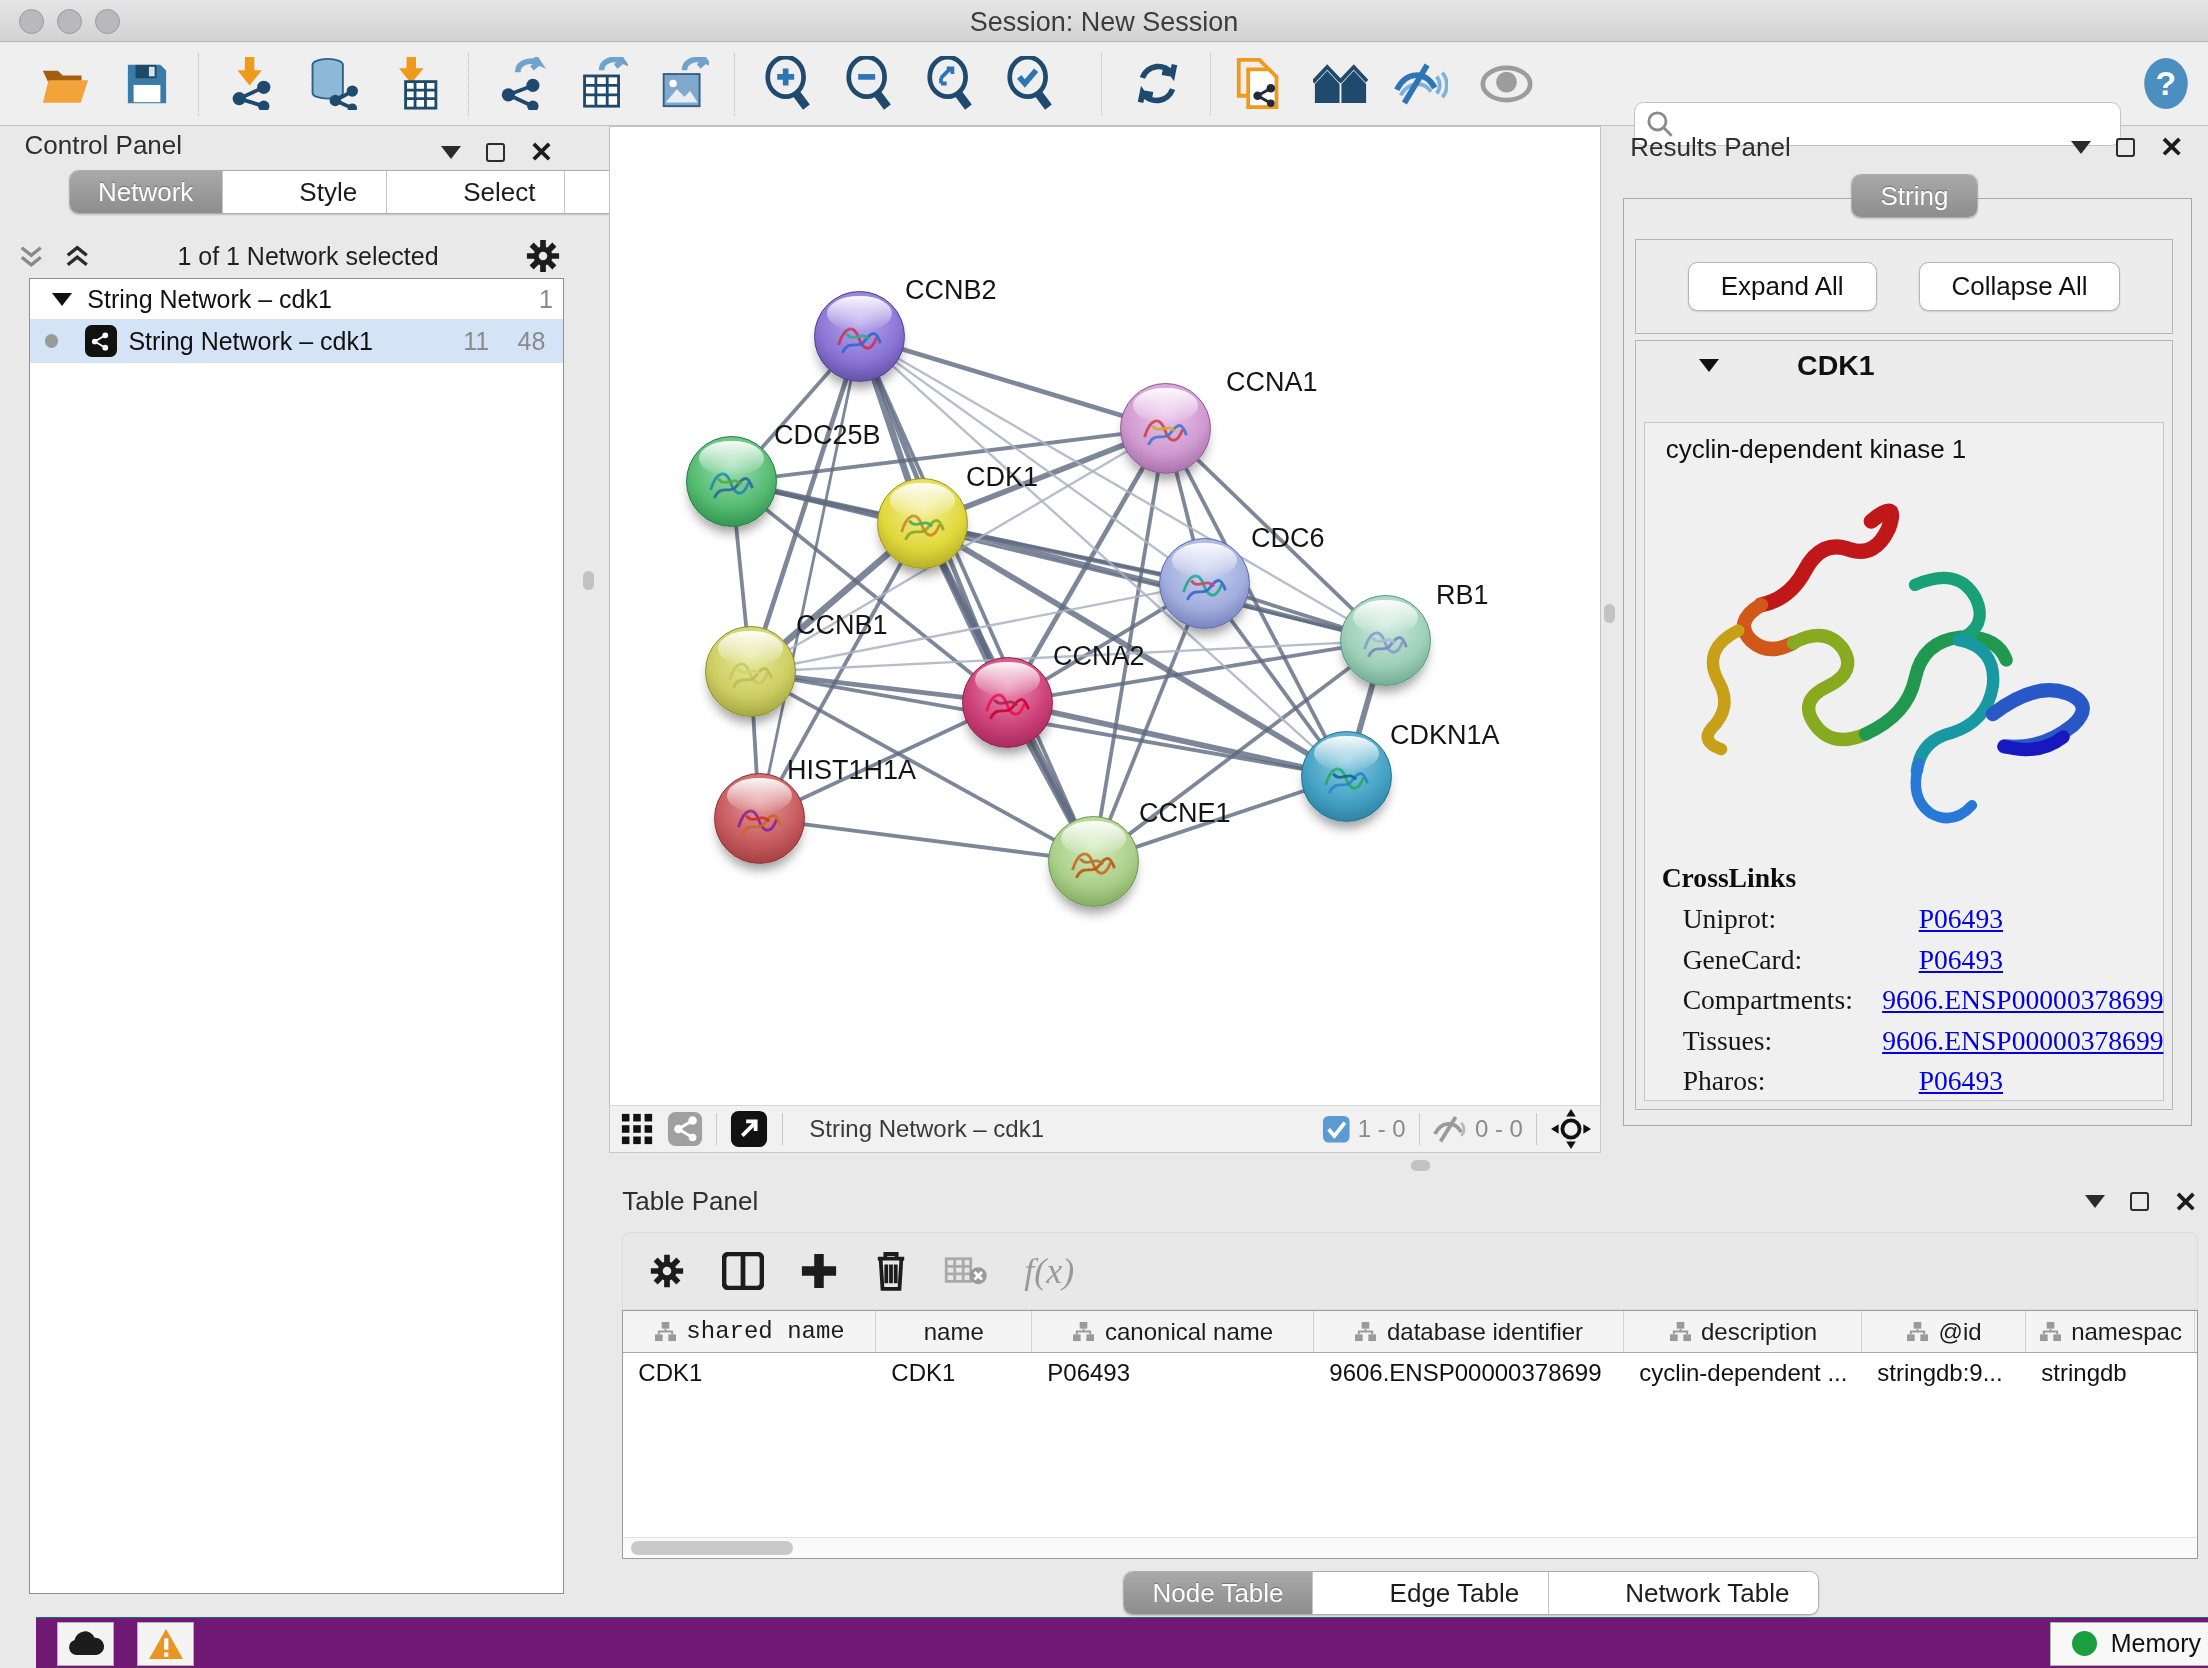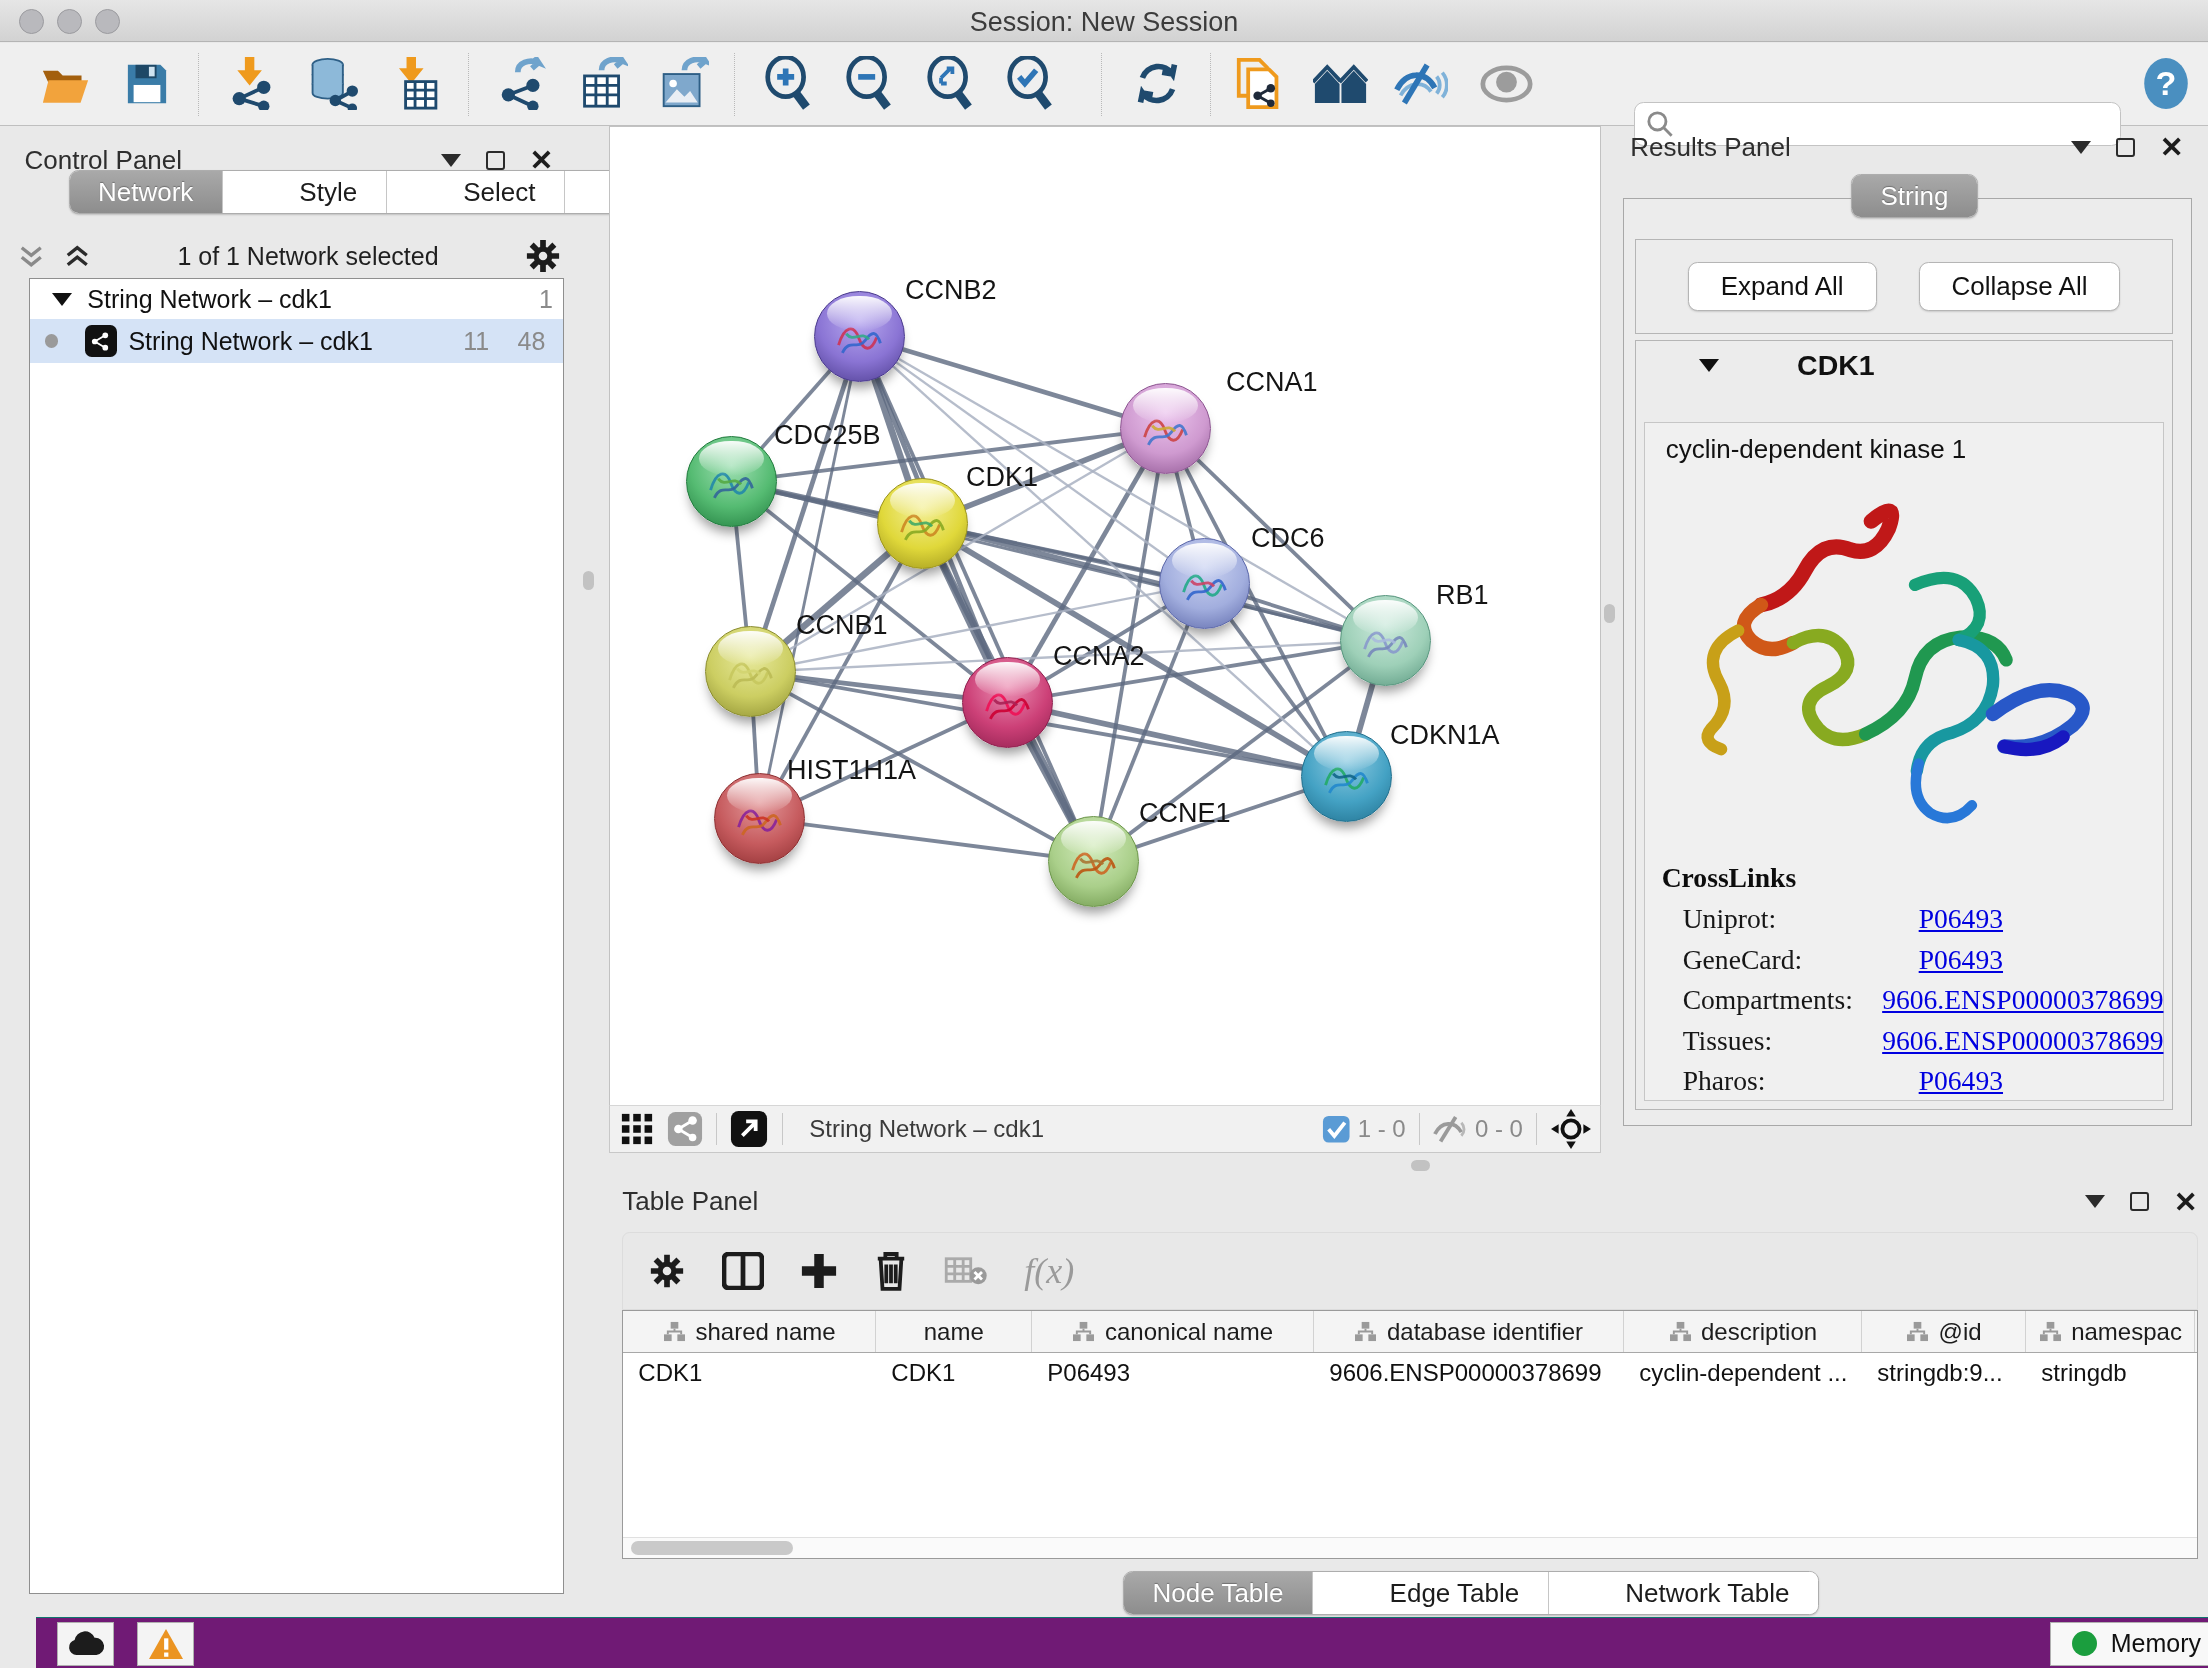--- a/index.html
+++ b/index.html
@@ -33,21 +33,21 @@
   
   .seg { display:flex; border:1px solid #adadad; border-radius:9.5px; overflow:hidden;
     background:#fff; box-shadow:0 1px 1.9px rgba(0,0,0,.18);gap:48px; }
   .seg .tab { padding:5.7px 28.5px; font-size:26px; color:#1c1c1c; background:#fff;
     border-right:1px solid #c6c6c6; display:flex; align-items:center; justify-content:center; }
   .seg .tab:last-child { border-right:none; }
   .seg .tab.sel { background:linear-gradient(#a9a9a9,#8d8d8d); color:#fff; text-shadow:0 -1px 1px rgba(0,0,0,.3); }
 
   
   #control-panel { position:absolute; left:9.5px; top:126px; width:559px; height:1478px; }
-  #cp-head { position:absolute; left:0; top:12px; right:0; height:44px; display:flex; align-items:center; justify-content:space-between; padding:0 15px;gap:21px; }
+  #cp-head { position:absolute; left:0; top:4px; right:0; height:44px; display:flex; justify-content:space-between; padding:0 15px;gap:21px; }
   #cp-tabs { position:absolute; left:59px; top:44px; }
   #cp-sub { position:absolute; left:7.6px; top:107px; right:7.6px; height:46px; display:flex; align-items:center; }
   #cp-sub .summary { flex:1; text-align:center; font-size:25px; color:#1f1f1f; }
   #cp-tree { position:absolute; left:19px; top:152px; width:535px; height:1316px; background:#fff; border:1.9px solid #8f8f8f; }
   .tree-row { display:flex; align-items:center; height:40px; padding:0 9.5px; font-size:25px; color:#111; }
   .tree-row.sel { background:#d5e3f6; height:44px; }
   .tree-count { color:#8a8a8a; }
   .tri-down { width:0; height:0; border-left:10.5px solid transparent; border-right:10.5px solid transparent; border-top:13.3px solid #111; margin:0 15px 0 13.3px; }
   .dot-bullet { width:13.3px; height:13.3px; border-radius:50%; background:#9a9a9a; margin:0 27px 0 5.7px; }
   .string-badge { width:32px; height:32px; border-radius:6.7px; background:#111; display:flex; align-items:center; justify-content:center; margin-right:11.4px; }
@@ -662,21 +662,21 @@
             <rect x="2" y="4" width="26" height="24"></rect>
             <path d="M2 12 h26 M2 20 h26 M11 4 v24 M20 4 v24"></path>
           </g>
           <circle cx="36" cy="22" r="9" fill="#9a9a9a"></circle>
           <path d="M32 18 l8 8 M40 18 l-8 8" stroke="#fff" stroke-width="3"></path>
         </svg>
       <span style="font-family:'Liberation Serif',serif; font-style:italic; font-size:36px; color:#9a9a9a">f(x)</span>
     </div>
     <div id="tp-table">
       <div id="tbl-head">
-          <div class="th" style="width: 253px;">
+          <div class="th" style="width: 253px; font-family: Liberation Mono, monospace;">
             <svg width="23" height="21" viewBox="0 0 24 22">
               <g fill="#9a9a9a">
                 <rect x="8" y="1" width="8" height="7"></rect>
                 <rect x="1" y="14" width="8" height="7"></rect>
                 <rect x="15" y="14" width="8" height="7"></rect>
                 <path d="M12 8 v3 M5 14 v-3 h14 v3" stroke="#9a9a9a" stroke-width="2" fill="none"></path>
               </g>
             </svg>
             <span>shared name</span>
           </div>

